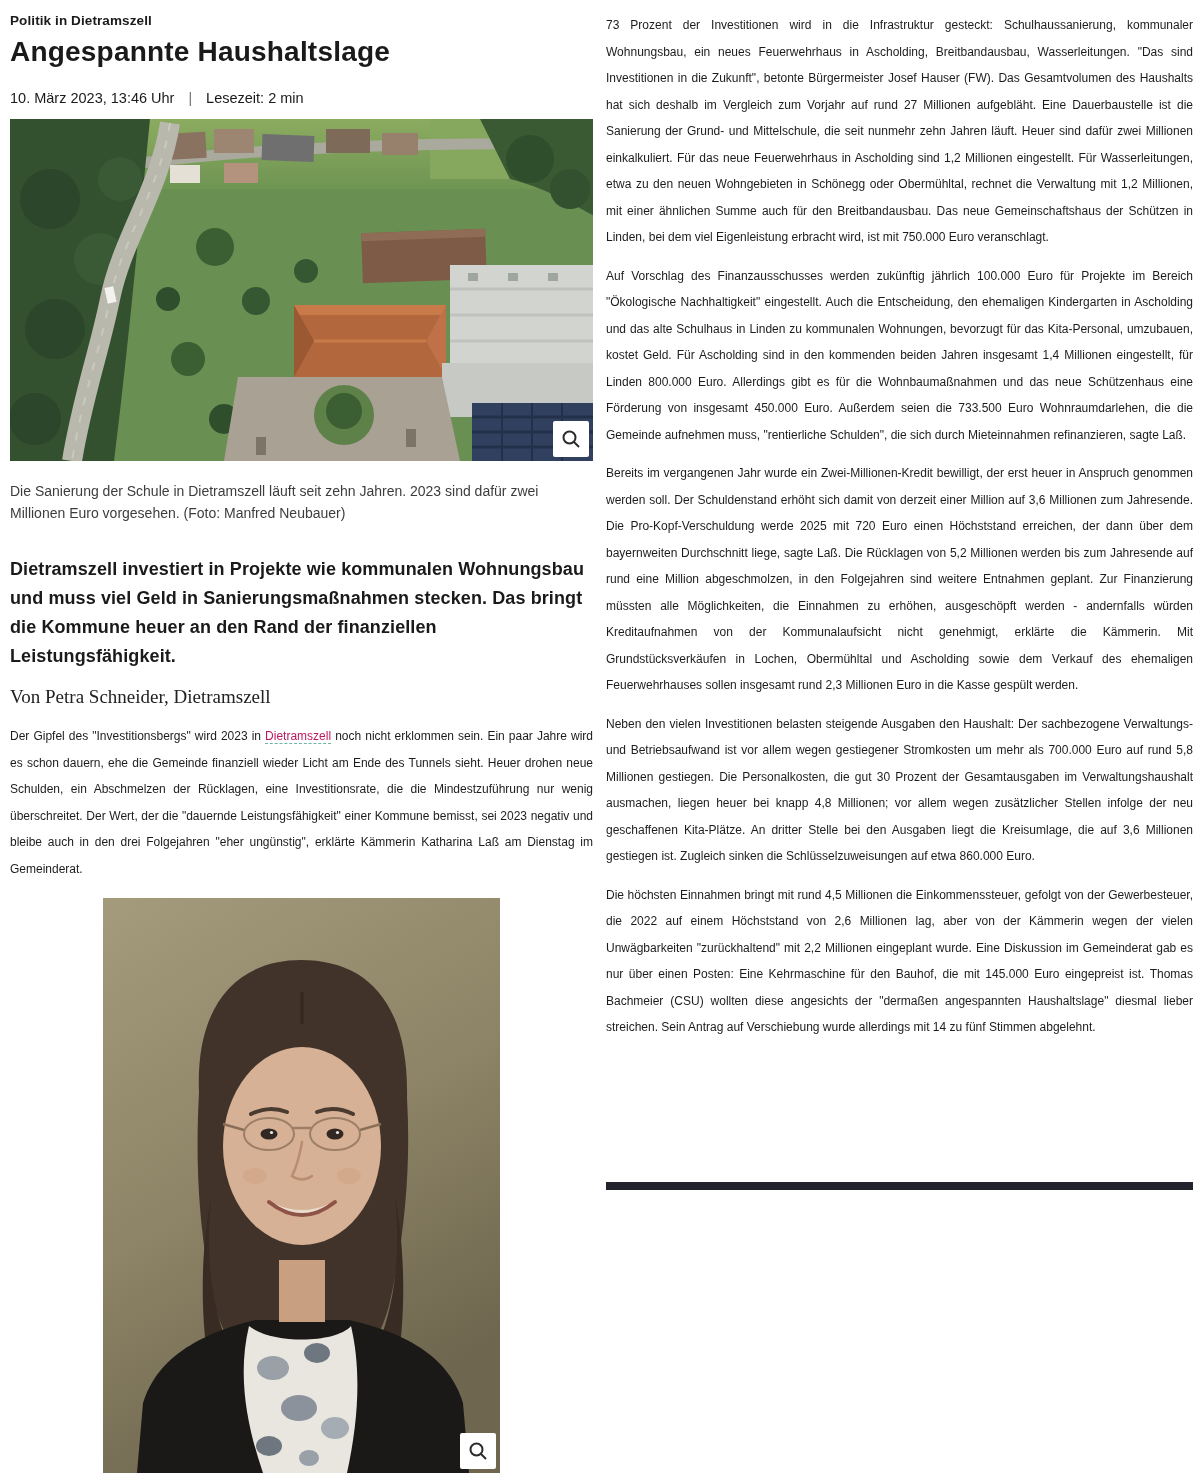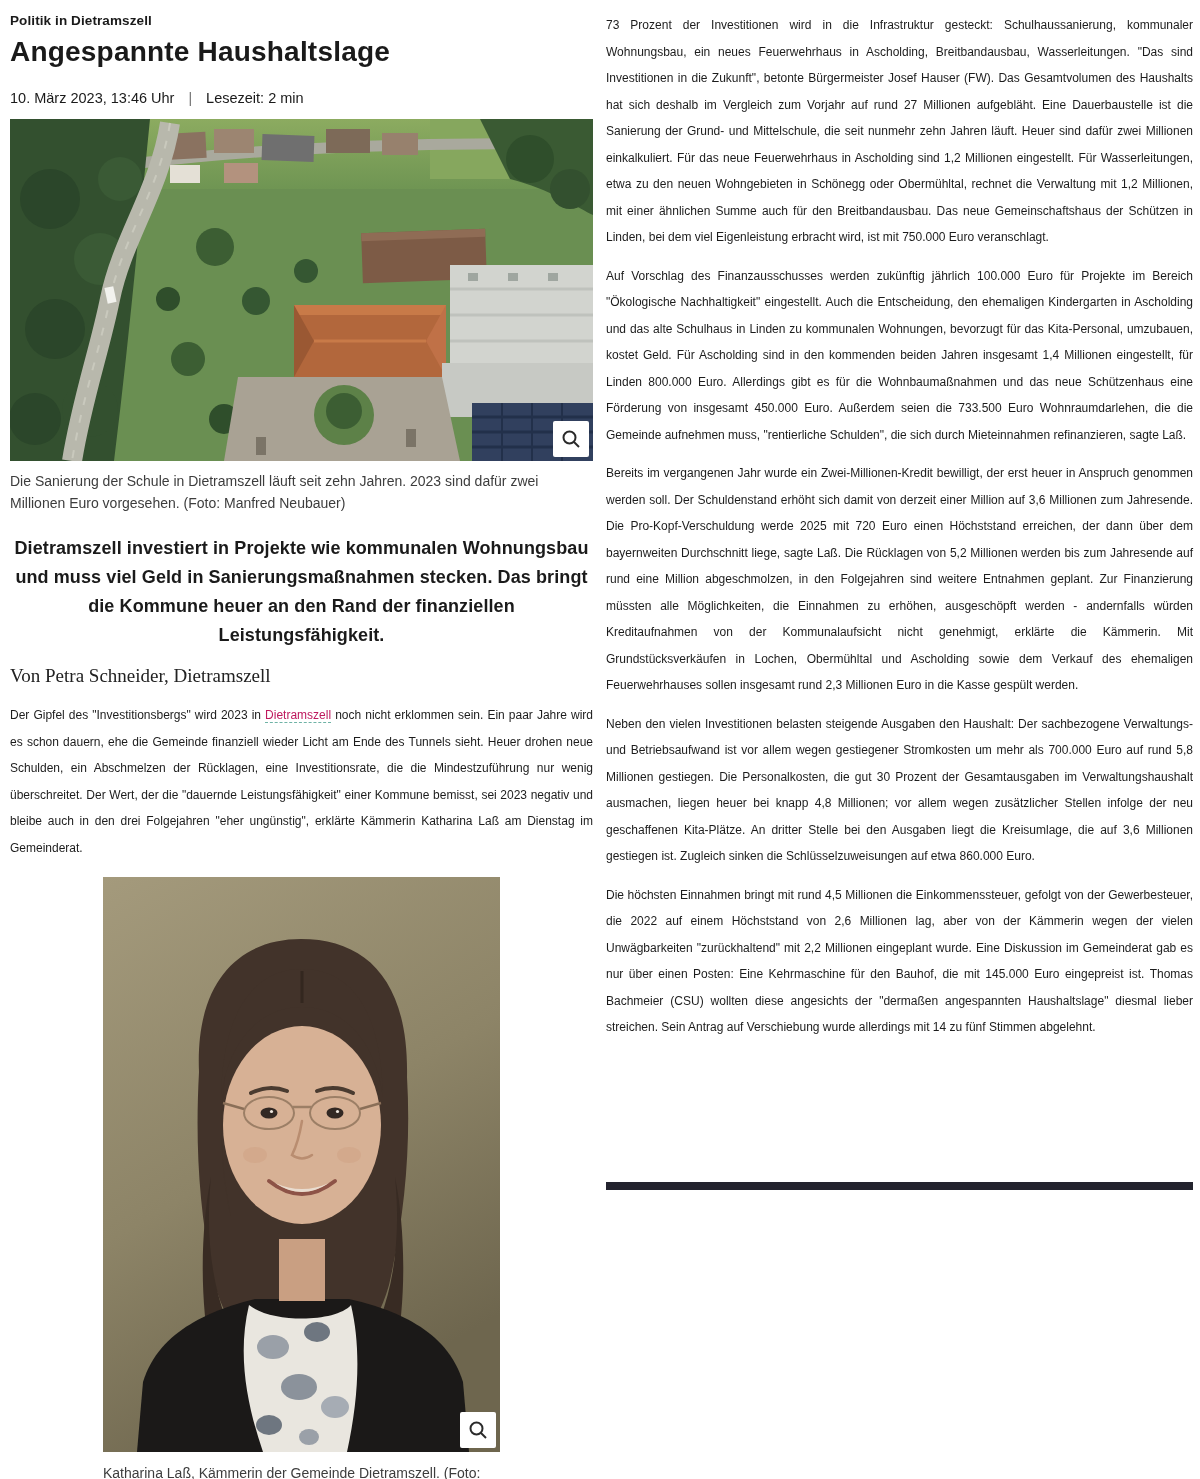--- a/index.html
+++ b/index.html
@@ -27,26 +27,26 @@
   
   figure.photo { position: relative; display: block; line-height: 0; cursor: pointer; }
   figure.hero { width: 583px; height: 342px; }
   figure.portrait { width: 397px; height: 575px; margin: 16px auto 0; }
   .zoom-btn {
     position: absolute; right: 4px; bottom: 4px;
     width: 36px; height: 36px; background: #ffffff; border: none; border-radius: 2px;
     display: flex; align-items: center; justify-content: center; cursor: pointer; padding: 0;
   }
   .caption {
-    font-size: 14px; line-height: 22px; color: #3d3d3d; margin-top: 9px;
+    font-size: 14px; line-height: 22px; color: #3d3d3d; margin-top: 19px;
   }
   .caption.portrait-cap { width: 397px; margin: 10px auto 0; }
 
   
-  .lede { font-size: 18px; font-weight: bold; line-height: 29px; margin-top: 20px; letter-spacing: .1px; text-align: center; }
+  .lede { font-size: 18px; font-weight: bold; line-height: 29px; margin-top: 31px; letter-spacing: .1px; }
   .byline { font-family: "Liberation Serif", serif; font-size: 19px; margin-top: 15px; color: #222; }
   .bodytext {
     font-family: Liberation Sans, sans-serif;
     font-size: 12px; line-height: 26.5px; color: #1c1c1c;
     text-align: justify; hyphens: auto; -webkit-hyphens: auto;
   }
   .col-left .bodytext { margin-top: 15px; }
   .col-right .bodytext { margin-bottom: 12px; }
   a.article-link { color: #be185d; text-decoration: none; border-bottom: 1px dashed #6fb3a6; cursor: pointer; }
 

